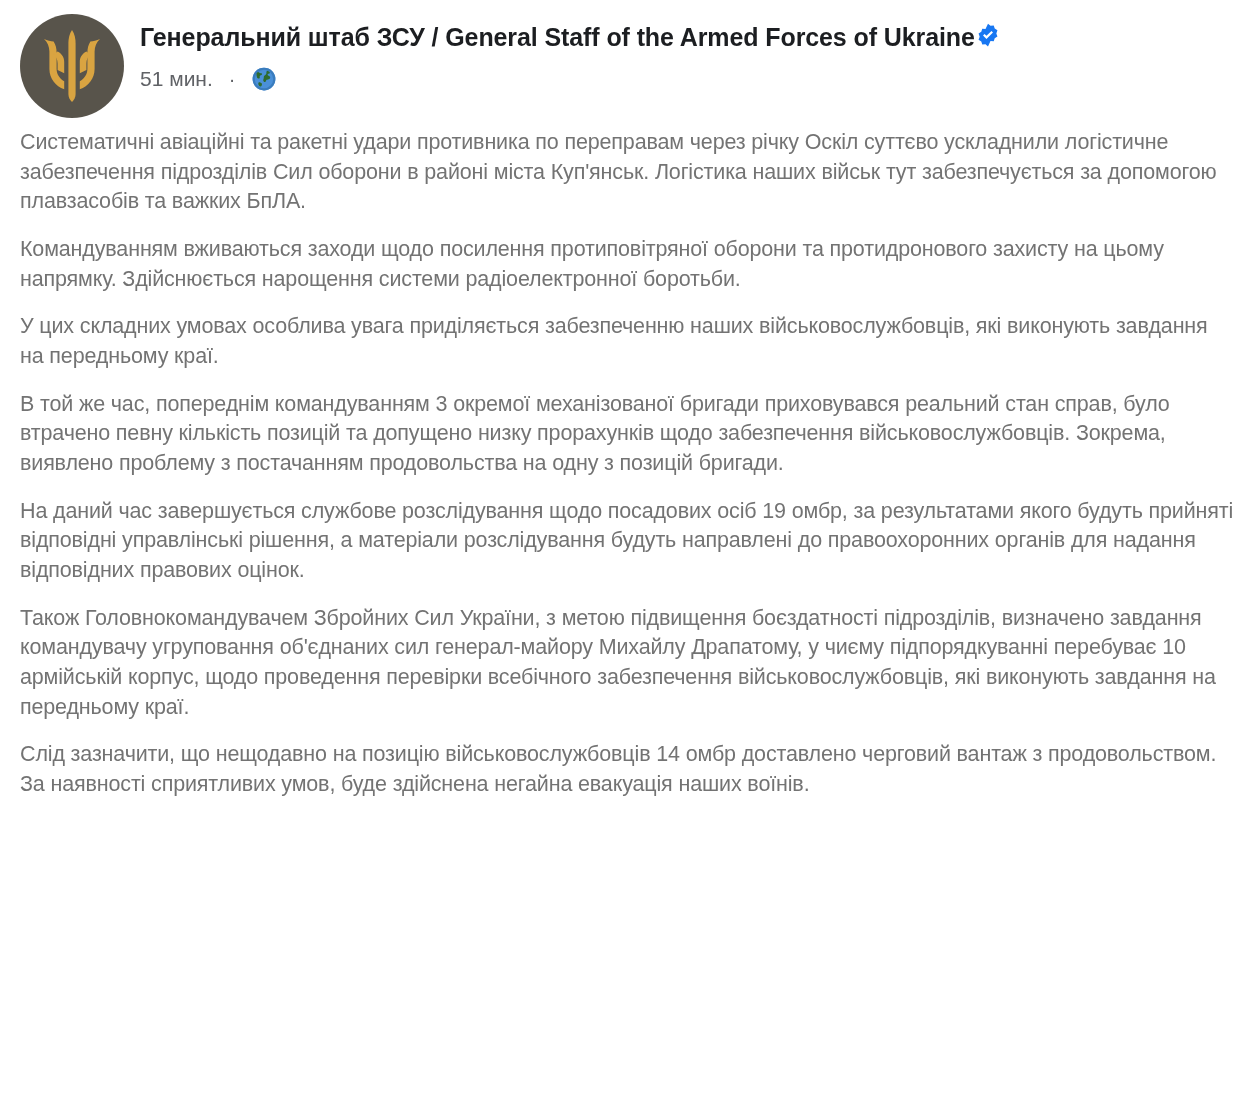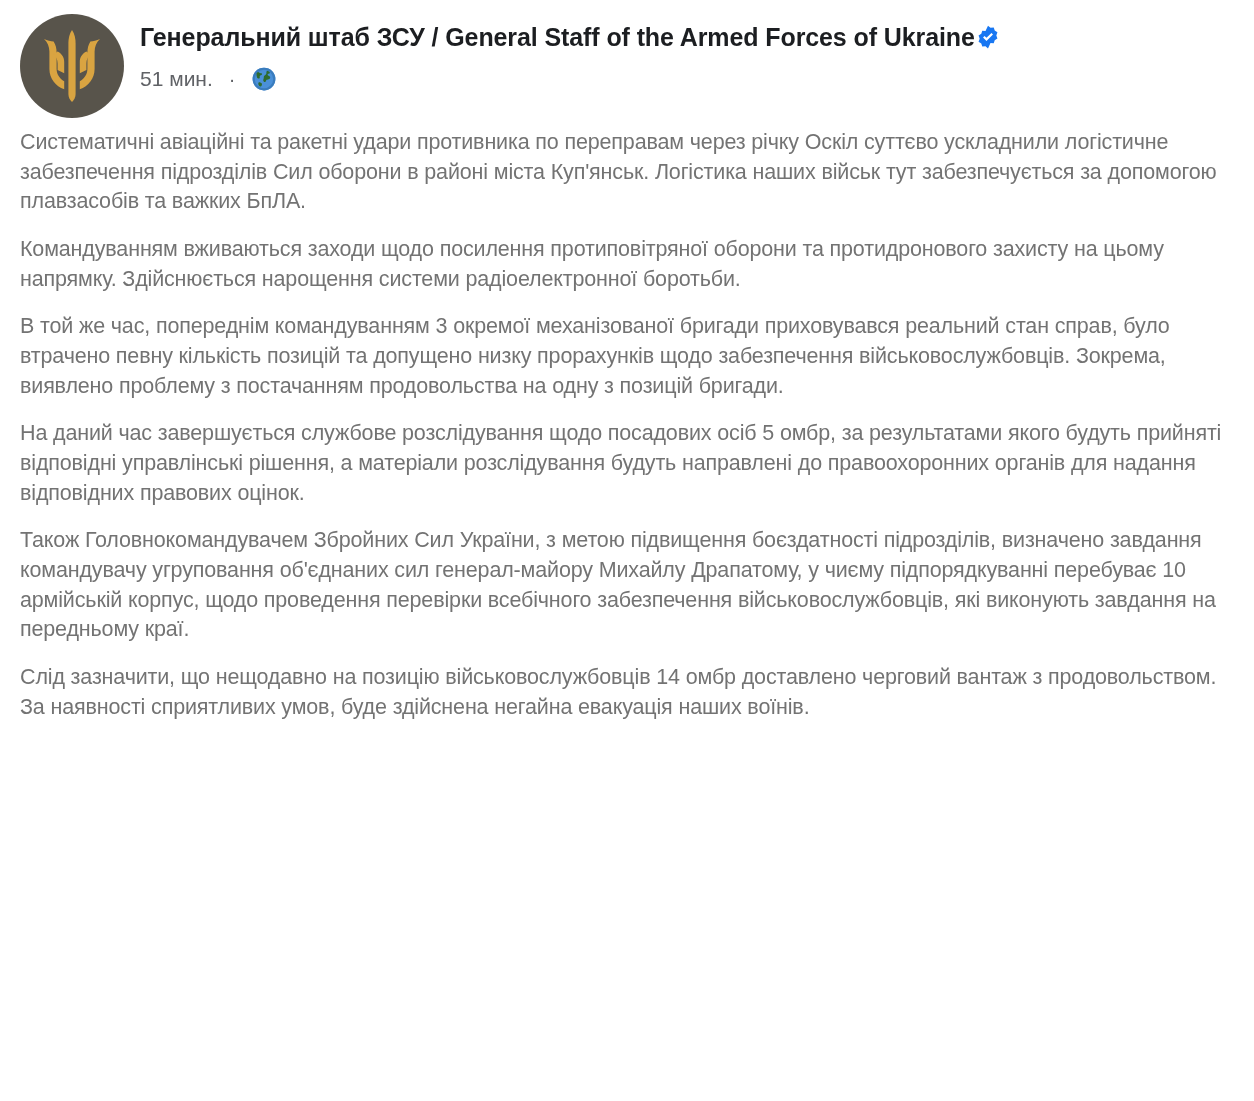--- a/index.html
+++ b/index.html
@@ -39,21 +39,20 @@
     overflow: hidden;
   }
   .avatar svg { display: block; }
   .header-text {
     padding-top: 8px;
     min-width: 0;
     flex: 1 1 auto;
   }
   .title-row {
     display: flex;
-    align-items: center;
   }
   .page-title {
     font-size: 25px;
     font-weight: bold;
     color: #1c1e21;
     letter-spacing: -0.1px;
     line-height: 1.2;
     white-space: nowrap;
   }
   .verified {
@@ -140,19 +139,20 @@
             <path fill="#2e6b2e" d="M7.4 15c.9-.3 1.7.5 2.4 1 .6.5.3 1.4.1 2.1-.2.8-1.2 1-1.9.6-.8-.5-1.2-1.5-1.3-2.4 0-.5.2-1.1.7-1.3z"></path>
           </svg>
         </span>
       </div>
     </div>
   </div>
 
   <div class="post-body">
     <p>Систематичні авіаційні та ракетні удари противника по переправам через річку Оскіл суттєво ускладнили логістичне забезпечення підрозділів Сил оборони в районі міста Куп'янськ. Логістика наших військ тут забезпечується за допомогою плавзасобів та важких БпЛА.</p>
     <p>Командуванням вживаються заходи щодо посилення протиповітряної оборони та протидронового захисту на цьому напрямку. Здійснюється нарощення системи радіоелектронної боротьби.</p>
+    <p>У цих складних умовах особлива увага приділяється забезпеченню наших військовослужбовців, які виконують завдання на передньому краї.</p>
     <p>В той же час, попереднім командуванням 3 окремої механізованої бригади приховувався реальний стан справ, було втрачено певну кількість позицій та допущено низку прорахунків щодо забезпечення військовослужбовців. Зокрема, виявлено проблему з постачанням продовольства на одну з позицій бригади.</p>
-    <p>На даний час завершується службове розслідування щодо посадових осіб 5 омбр, за результатами якого будуть прийняті відповідні управлінські рішення, а матеріали розслідування будуть направлені до правоохоронних органів для надання відповідних правових оцінок.</p>
+    <p>На даний час завершується службове розслідування щодо посадових осіб 19 омбр, за результатами якого будуть прийняті відповідні управлінські рішення, а матеріали розслідування будуть направлені до правоохоронних органів для надання відповідних правових оцінок.</p>
     <p>Також Головнокомандувачем Збройних Сил України, з метою підвищення боєздатності підрозділів, визначено завдання  командувачу угруповання об'єднаних сил генерал-майору Михайлу Драпатому, у чиєму підпорядкуванні перебуває 10 армійській корпус, щодо проведення перевірки всебічного забезпечення військовослужбовців, які виконують завдання на передньому краї.</p>
     <p>Слід зазначити, що нещодавно на позицію військовослужбовців 14 омбр доставлено черговий вантаж з продовольством. За наявності сприятливих умов, буде здійснена негайна евакуація наших воїнів.</p>
   </div>
 
 </div>
 
 </body></html>

